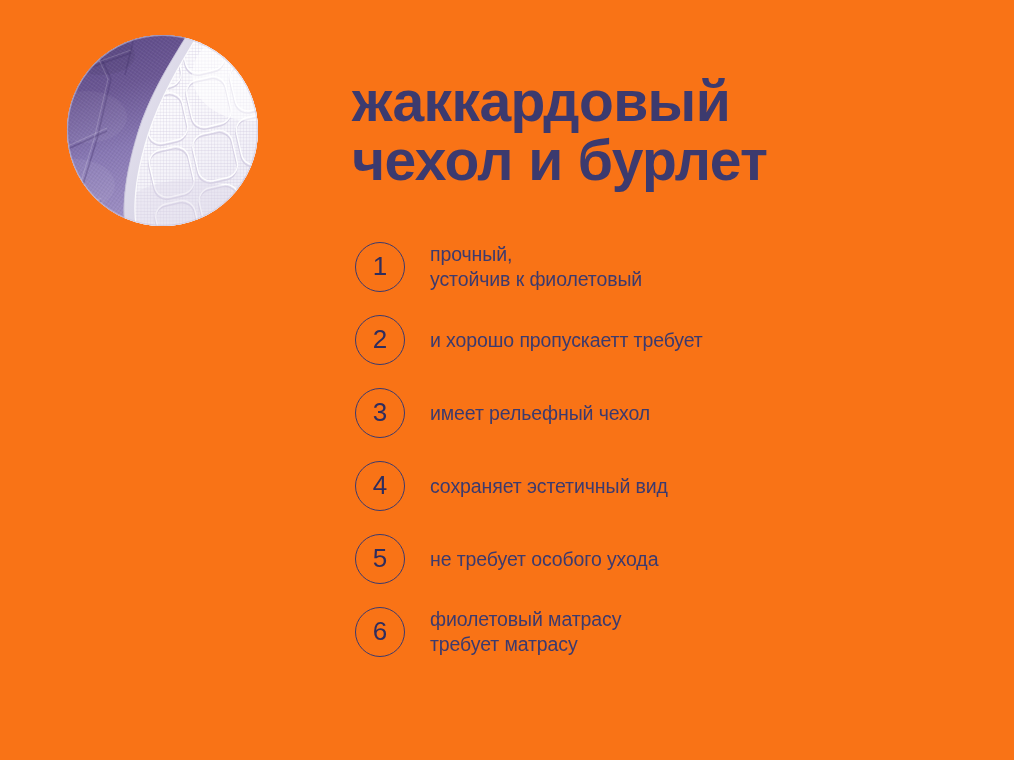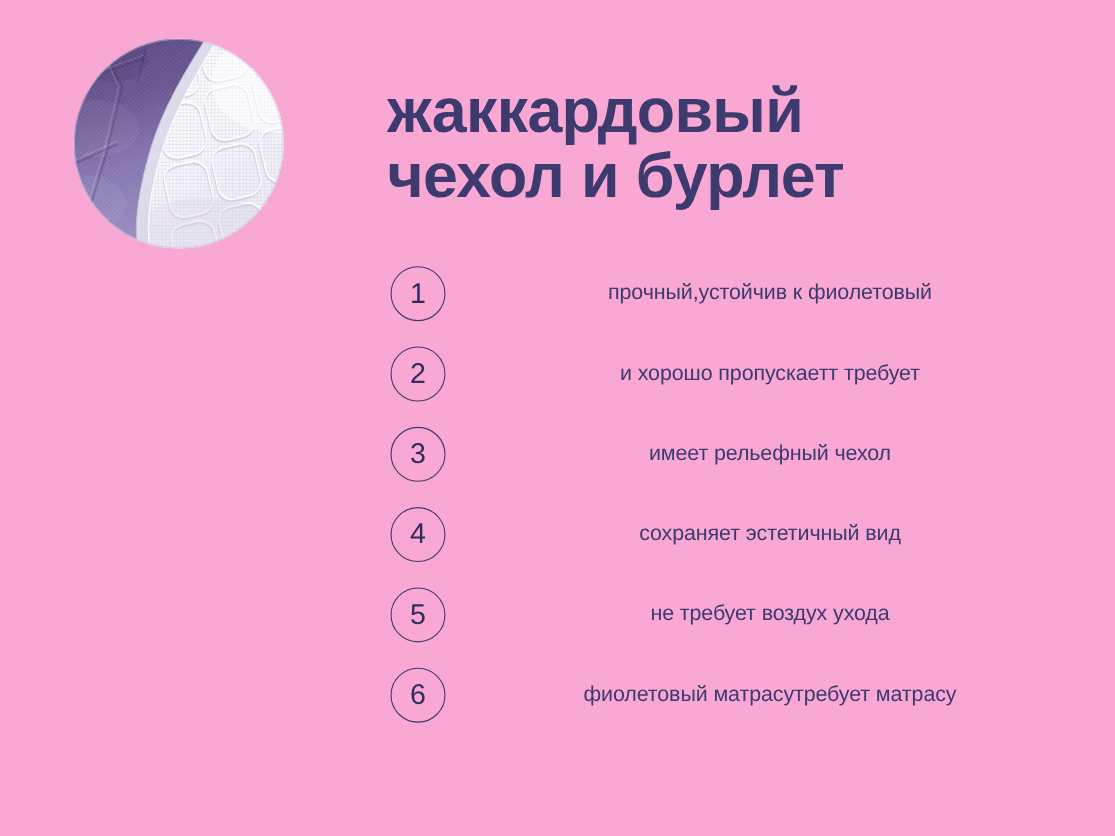--- a/index.html
+++ b/index.html
@@ -12,21 +12,21 @@
     overflow: hidden;
     background: #ddd9f0;
     font-family: "Liberation Sans", sans-serif;
     -webkit-font-smoothing: antialiased;
   }
 
   #poster {
     position: relative;
     width: 1014px;
     height: 760px;
-    background: #f9a8d4;
+    background: #f97316;
   }
 
   
   #product-photo {
     position: absolute;
     left: 67px;
     top: 35px;
     width: 191px;
     height: 191px;
     border-radius: 50%;
@@ -78,24 +78,25 @@
     box-sizing: border-box;
     color: #2f2d5e;
     font-size: 26px;
     font-weight: 500;
     line-height: 47px;
     text-align: center;
   }
   .feature-text {
     position: absolute;
     left: 75px;
-    top: 12px;
+    top: 0;
     width: 540px;
     height: 50px;
     display: flex;
+    flex-direction: column;
     justify-content: center;
     color: #3c3a6e;
     font-size: 19.5px;
     font-weight: 500;
     line-height: 25px;
     letter-spacing: -0.1px;
   }
   .feature-text span {
     display: block;
     white-space: nowrap;
@@ -251,21 +252,21 @@
     <li class="feature-row">
       <div class="feature-num">4</div>
       <div class="feature-text">
         <span>сохраняет эстетичный вид</span>
       </div>
     </li>
 
     <li class="feature-row">
       <div class="feature-num">5</div>
       <div class="feature-text">
-        <span>не требует воздух ухода</span>
+        <span>не требует особого ухода</span>
       </div>
     </li>
 
     <li class="feature-row">
       <div class="feature-num">6</div>
       <div class="feature-text">
         <span>фиолетовый матрасу</span>
         <span>требует матрасу</span>
       </div>
     </li>

